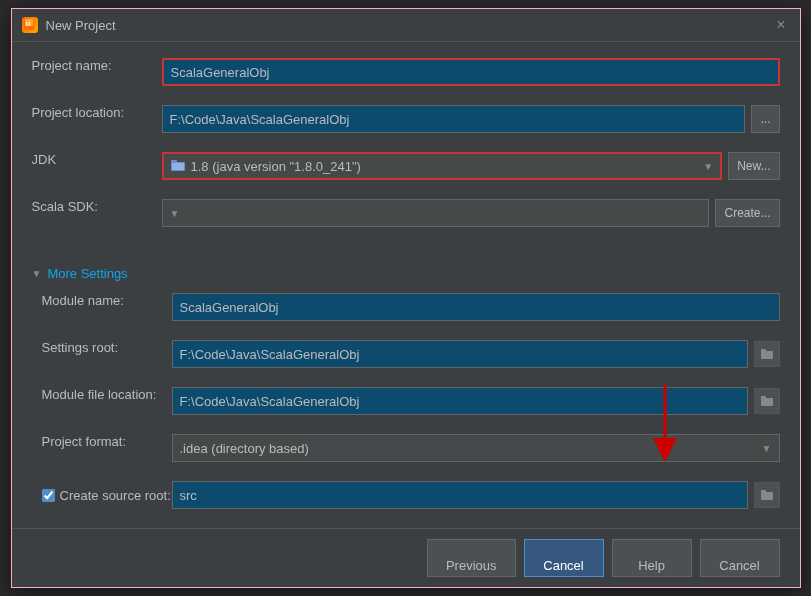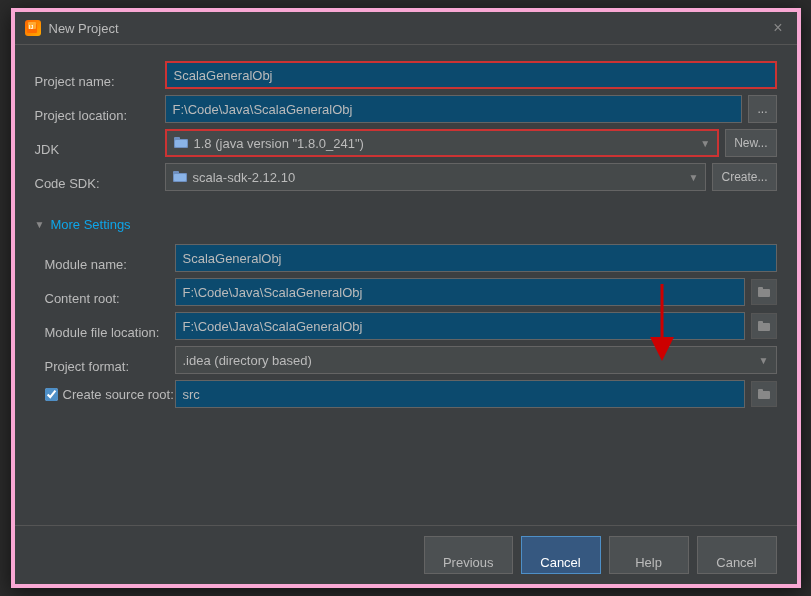--- a/index.html
+++ b/index.html
@@ -8,21 +8,21 @@
       display: flex;
       align-items: center;
       justify-content: center;
       height: 100vh;
       font-family: 'Segoe UI', Arial, sans-serif;
       font-size: 13px;
       color: #bbbbbb;
     }
     .dialog {
       background: #3c3f41;
-      border: 4px solid #f9a8d4;
+      border: 1px solid #f9a8d4;
       width: 790px;
       min-height: 580px;
       display: flex;
       flex-direction: column;
       box-shadow: 0 4px 20px rgba(0,0,0,0.6);
     }
     .title-bar {
       background: #3c3f41;
       border-bottom: 1px solid #555;
       padding: 6px 10px;
@@ -60,22 +60,22 @@
     }
     .dialog-body {
       padding: 16px 20px;
       flex: 1;
       display: flex;
       flex-direction: column;
       gap: 0;
     }
     .form-row {
       display: flex;
-      align-items: flex-end;
-      margin-bottom: 6px;
+      align-items: flex-start;
+      margin-bottom: 19px;
     }
     .form-label {
       width: 130px;
       min-width: 130px;
       color: #bbbbbb;
       font-size: 13px;
     }
     .input-wrapper {
       flex: 1;
       display: flex;
@@ -285,33 +285,23 @@
             </span>
             <span>1.8 (java version "1.8.0_241")</span>
           </div>
           <span class="chevron-down">▼</span>
         </div>
         <button class="browse-btn">New...</button>
       </div>
     </div>
 
     <div class="form-row">
-      <span class="form-label">Code SDK:</span>
+      <span class="form-label">Scala SDK:</span>
       <div class="dropdown-wrapper">
         <div class="dropdown">
-          <div class="dropdown-inner">
-            <span>
-              <svg width="14" height="12" viewBox="0 0 14 12">
-                <rect x="0" y="3" width="14" height="9" rx="1" fill="#6e8fbf"></rect>
-                <rect x="0" y="1" width="6" height="3" rx="1" fill="#6e8fbf"></rect>
-                <rect x="1" y="4" width="12" height="7" rx="1" fill="#8ab4e8"></rect>
-              </svg>
-            </span>
-            <span>scala-sdk-2.12.10</span>
-          </div>
           <span class="chevron-down">▼</span>
         </div>
         <button class="browse-btn">Create...</button>
       </div>
     </div>
 
     <div class="separator"></div>
 
     <div class="section-header">
       <span class="section-triangle">▼</span>
@@ -323,21 +313,21 @@
     <div class="more-settings-content">
 
       <div class="form-row">
         <span class="form-label">Module name:</span>
         <div class="input-wrapper">
           <input class="text-input" type="text" value="ScalaGeneralObj" style="">
         </div>
       </div>
 
       <div class="form-row">
-        <span class="form-label">Content root:</span>
+        <span class="form-label">Settings root:</span>
         <div class="input-wrapper">
           <input class="text-input" type="text" value="F:\Code\Java\ScalaGeneralObj" style="">
           <div class="folder-browse-btn">
             <svg width="12" height="10" viewBox="0 0 12 10">
               <rect x="0" y="2" width="12" height="8" rx="1" fill="#888"></rect>
               <rect x="0" y="0" width="5" height="3" rx="1" fill="#888"></rect>
             </svg>
           </div>
         </div>
       </div>

